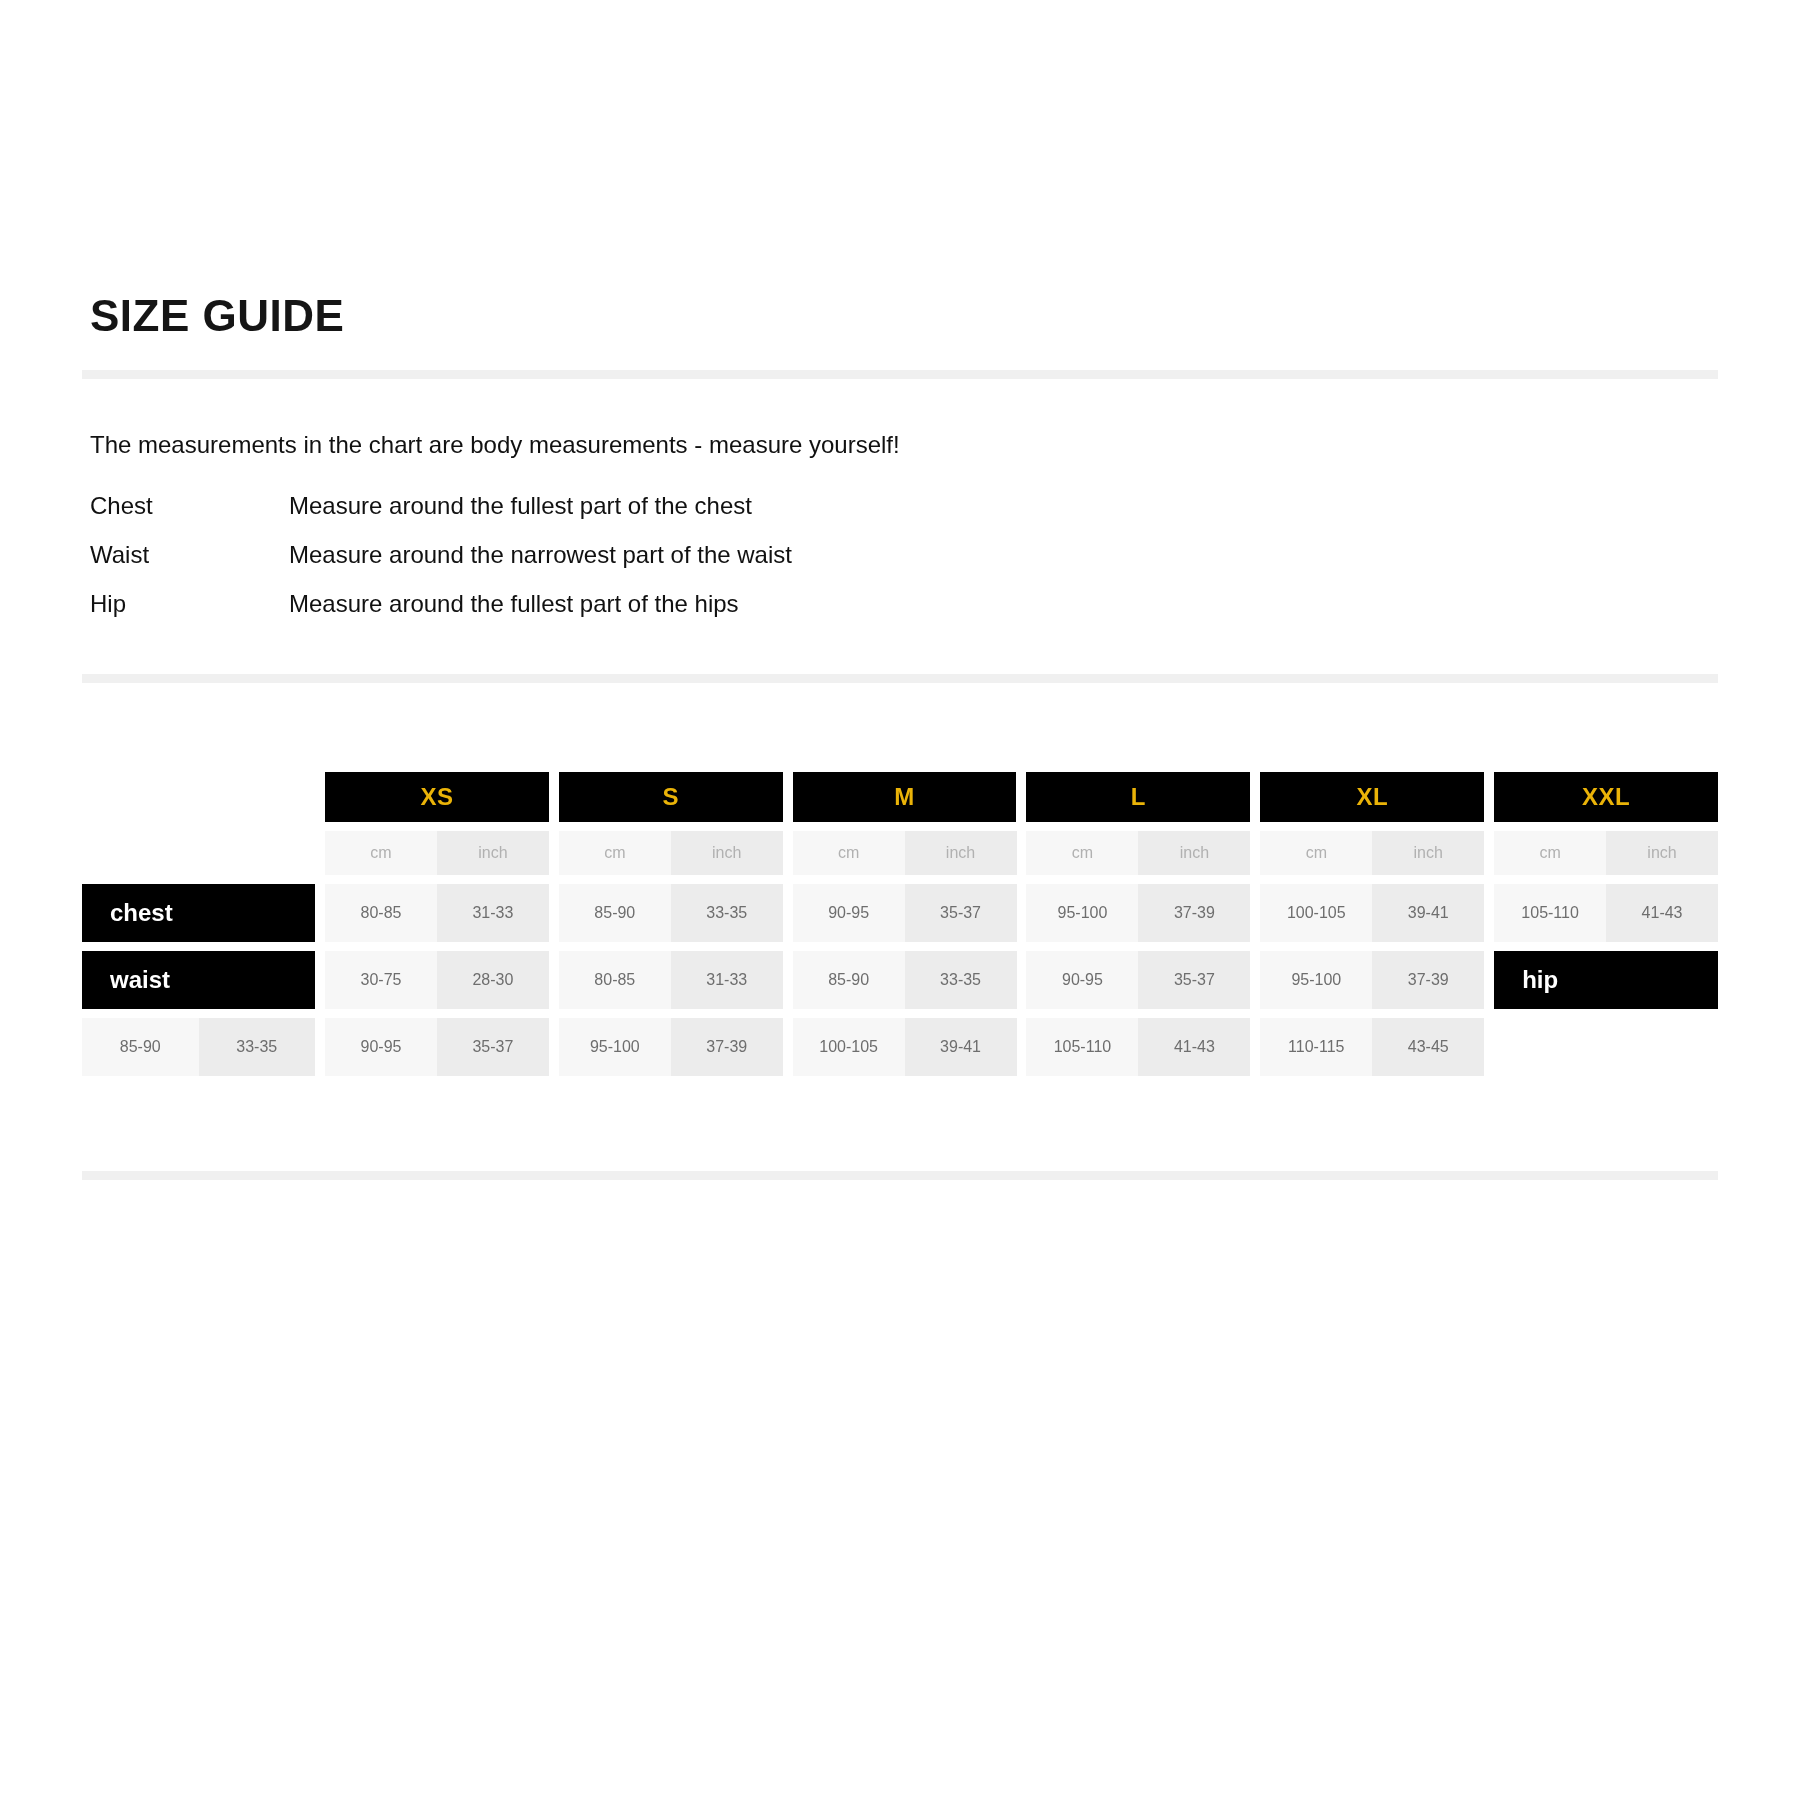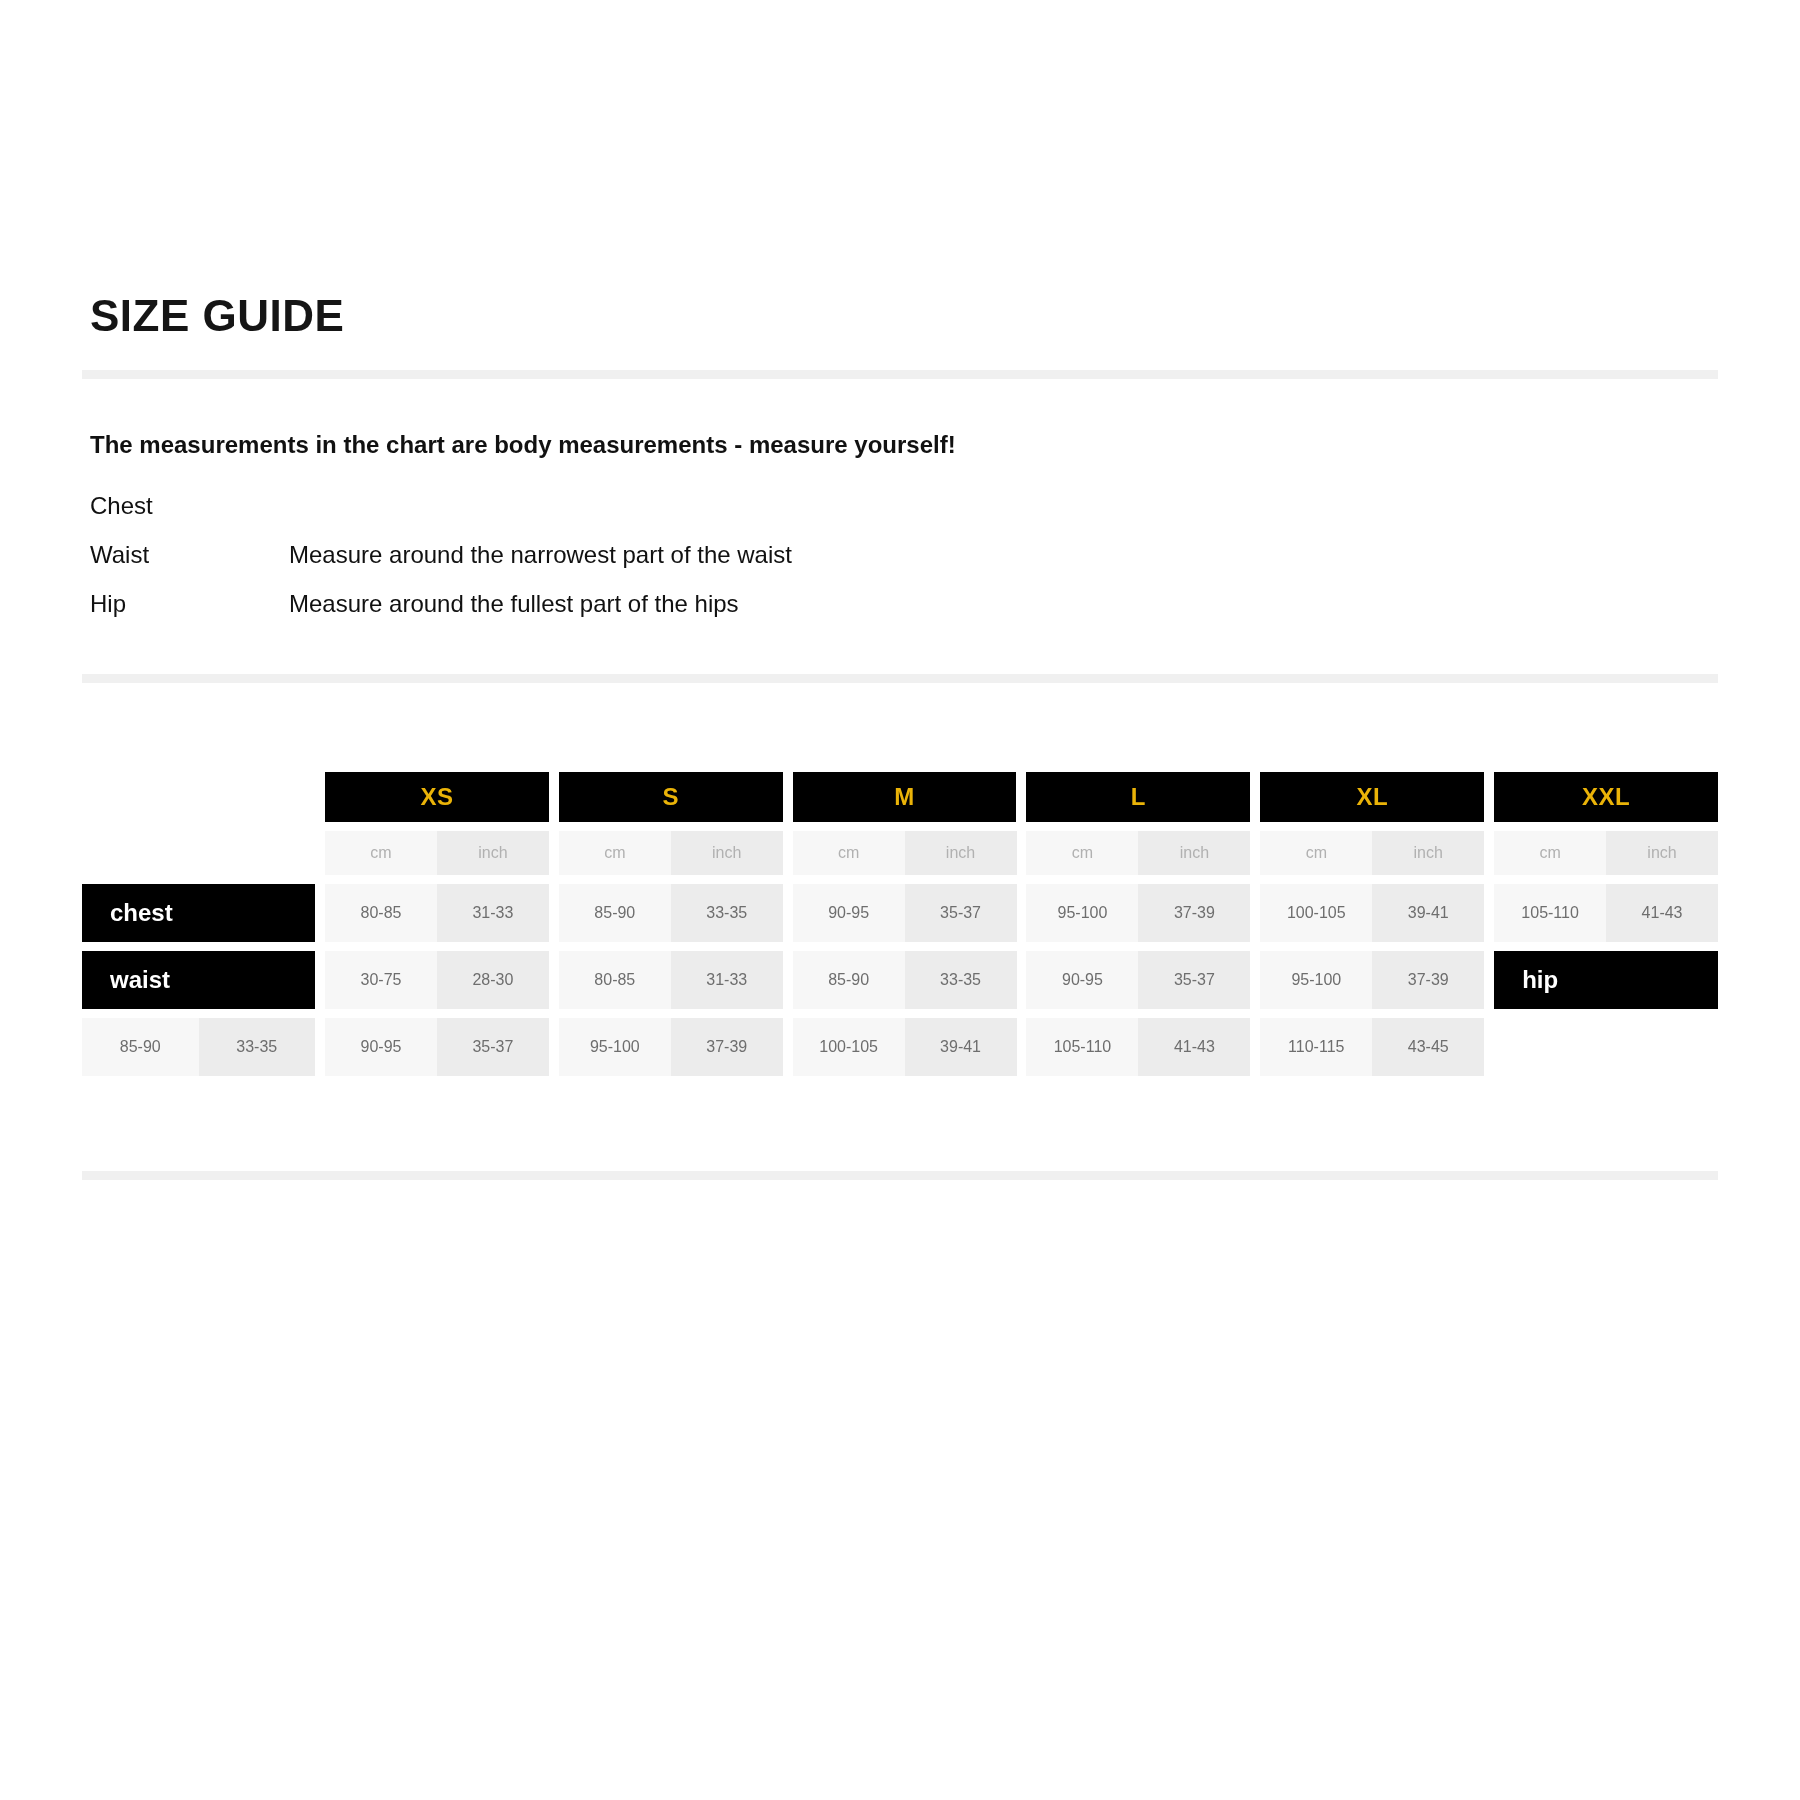--- a/index.html
+++ b/index.html
@@ -30,21 +30,21 @@
     height: 9px;
     background: #f0f0f0;
   }
   .divider.top    { margin-top: 32px; }
   .divider.middle { margin-top: 58px; }
   .divider.bottom { margin-top: 95px; }
   .intro-heading {
     margin: 53px 0 0 8px;
     font-size: 24px;
     line-height: 25px;
-    font-weight: bold;
+    font-weight: normal;
     color: #111111;
   }
   .def-list {
     margin: 36px 0 0 8px;
   }
   .def-row {
     display: flex;
     height: 25px;
     margin-bottom: 24px;
     font-size: 24px;
@@ -108,20 +108,21 @@
 
   <h1 class="title">SIZE GUIDE</h1>
 
   <div class="divider top"></div>
 
   <p class="intro-heading">The measurements in the chart are body measurements - measure yourself!</p>
 
   <div class="def-list">
     <div class="def-row">
       <span class="def-term">Chest</span>
+      <span class="def-desc">Measure around the fullest part of the chest</span>
     </div>
     <div class="def-row">
       <span class="def-term">Waist</span>
       <span class="def-desc">Measure around the narrowest part of the waist</span>
     </div>
     <div class="def-row">
       <span class="def-term">Hip</span>
       <span class="def-desc">Measure around the fullest part of the hips</span>
     </div>
   </div>

